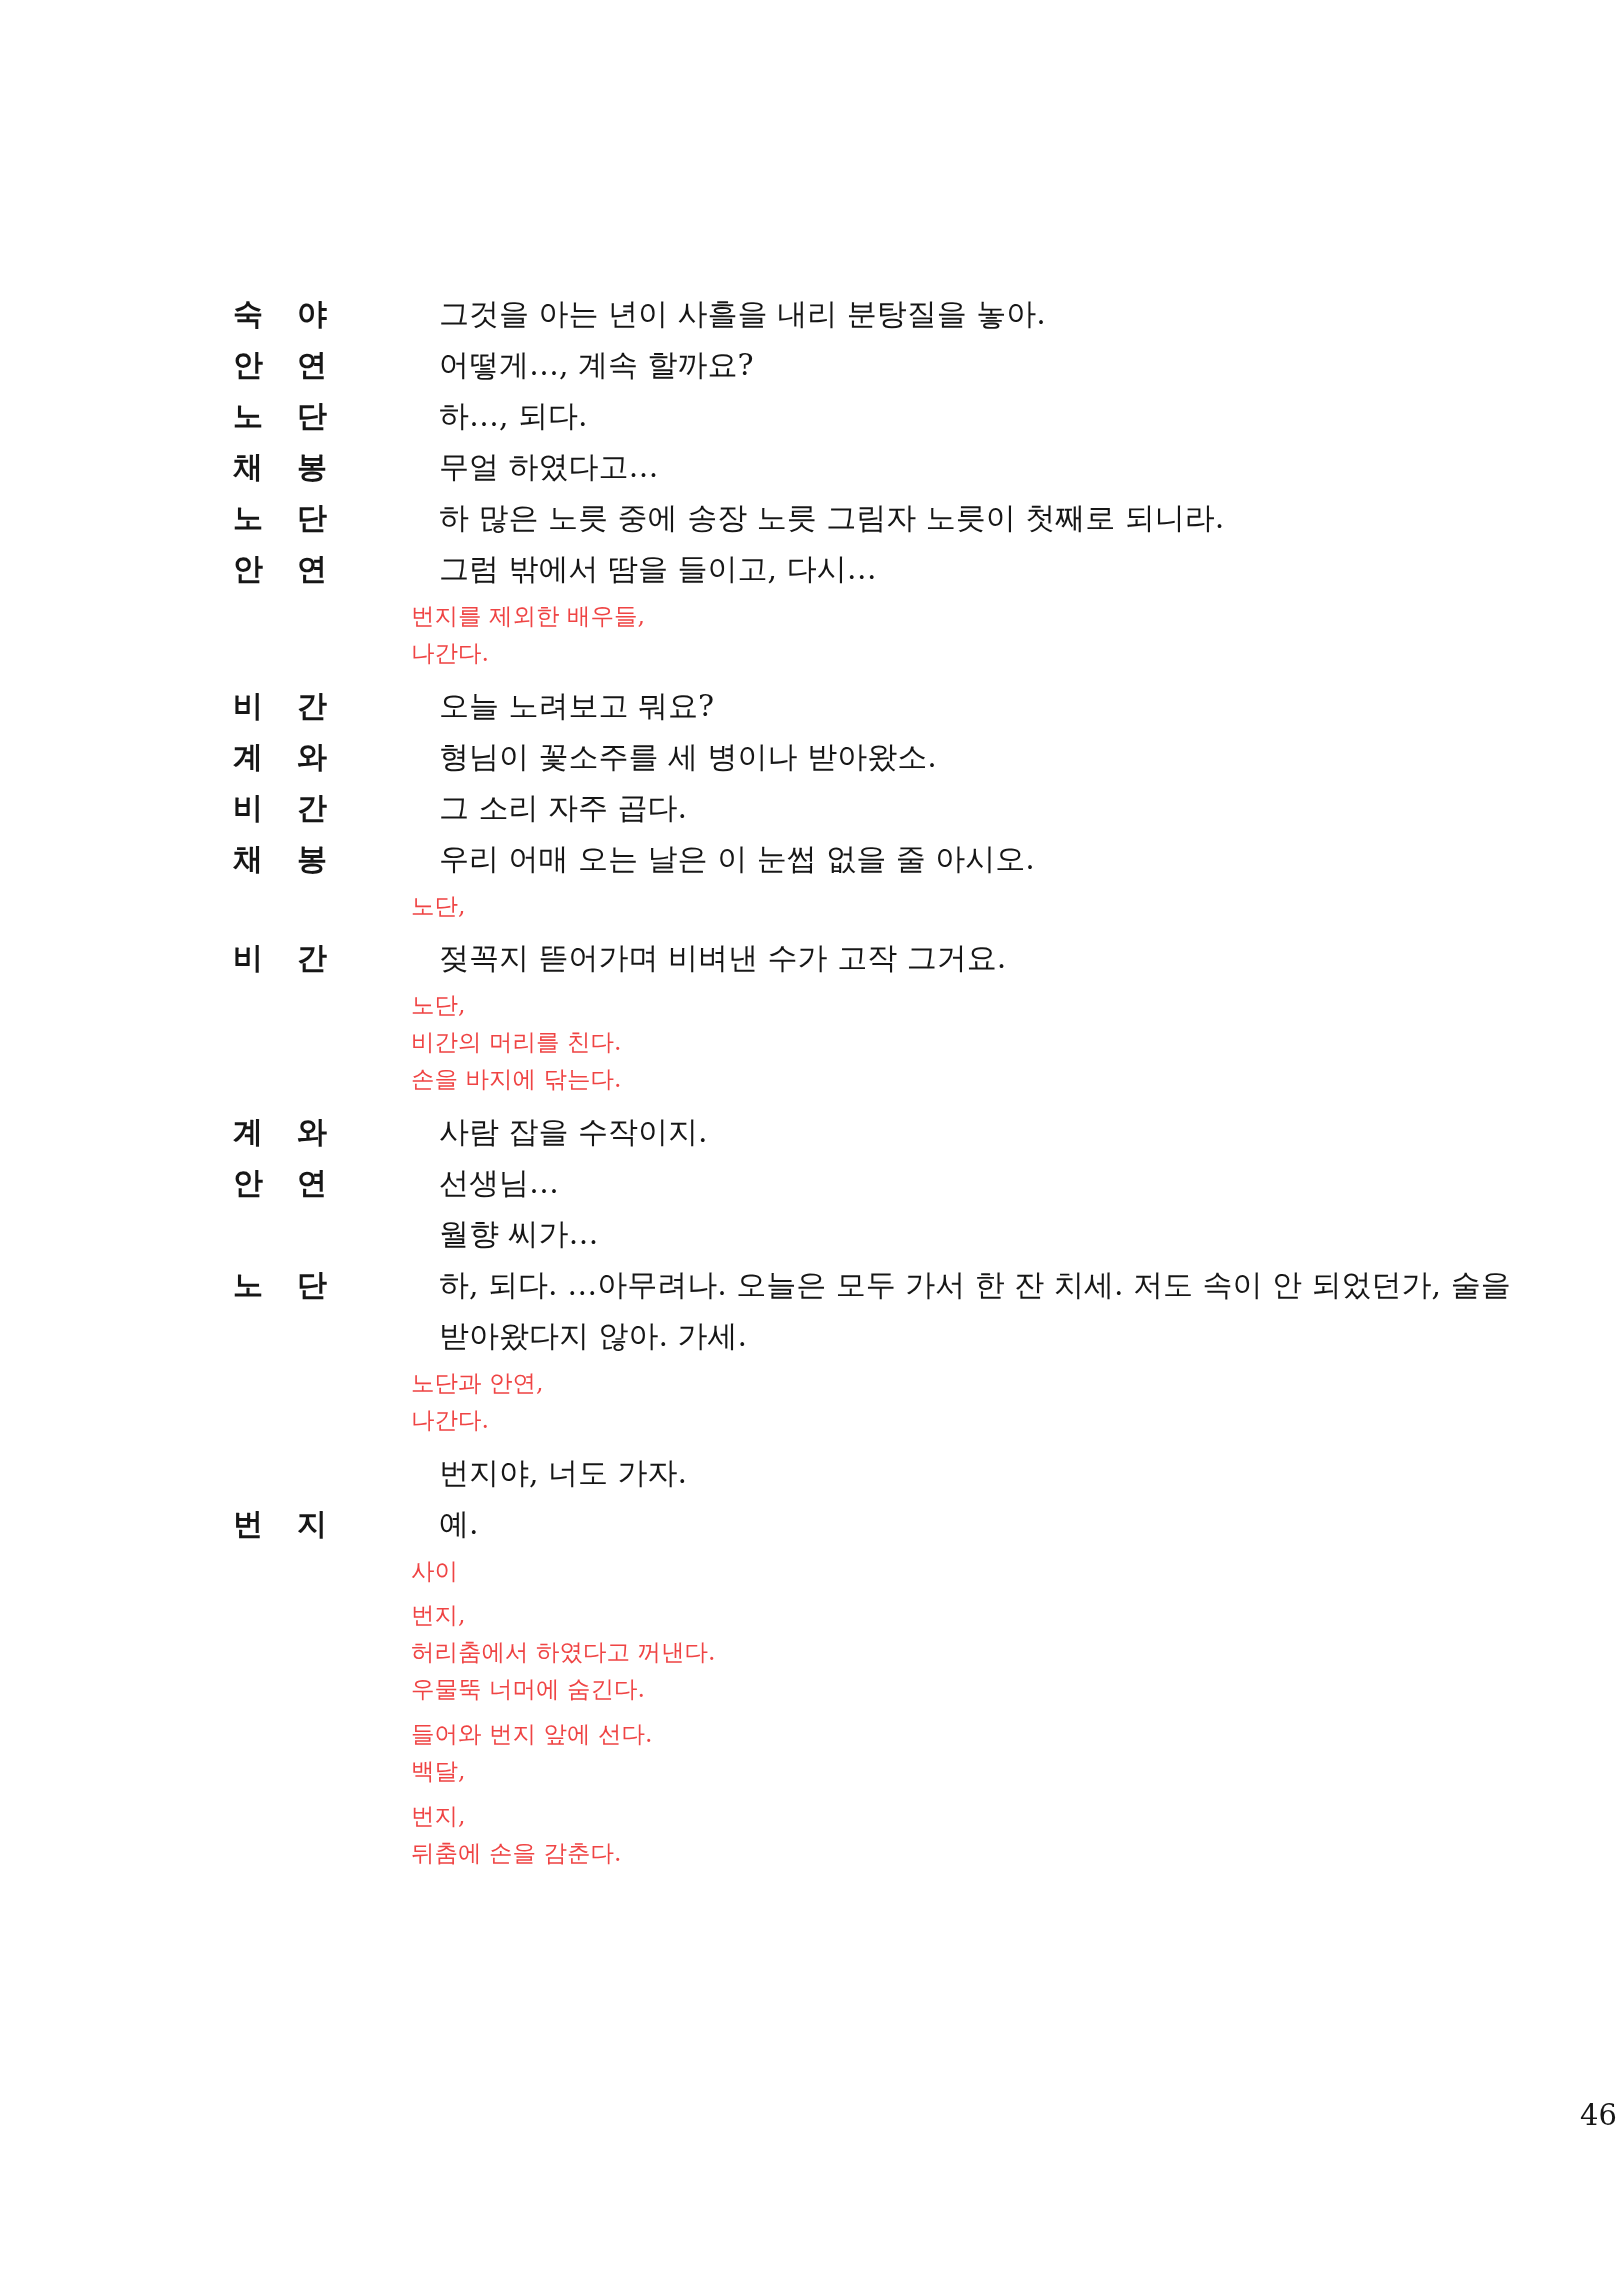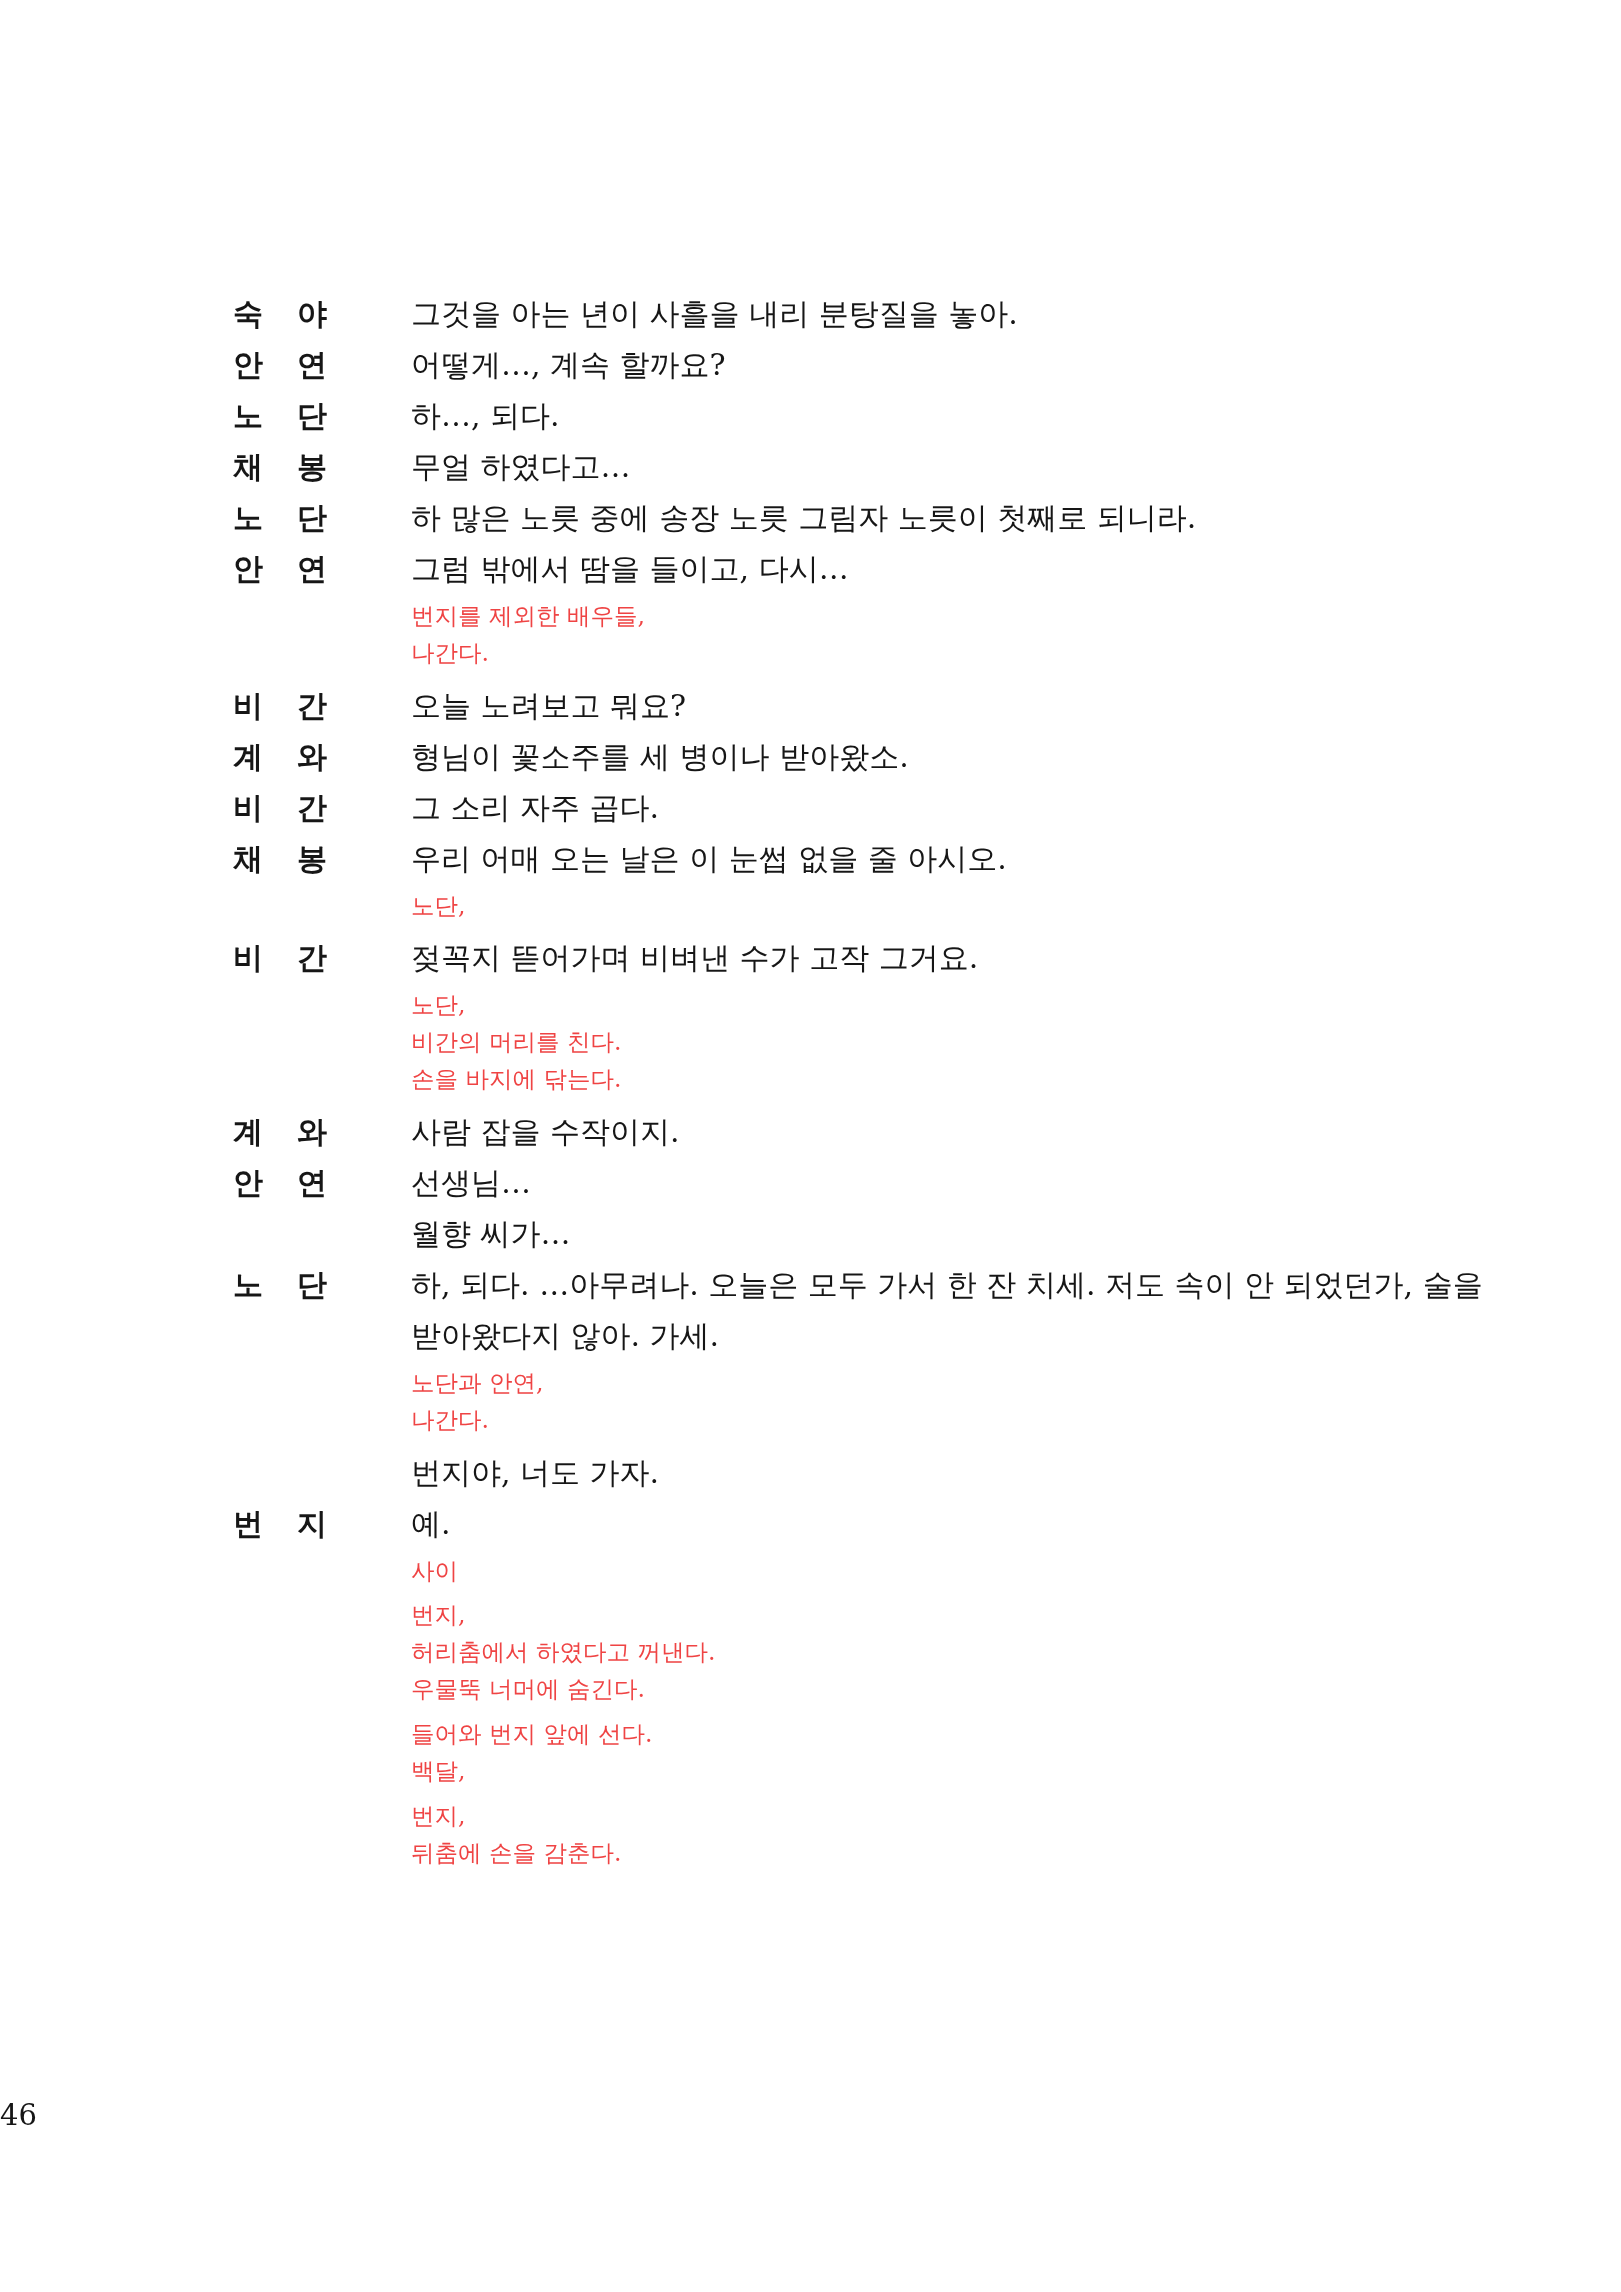--- a/index.html
+++ b/index.html
@@ -30,38 +30,38 @@
   .speaker {
     flex: 0 0 94px;
     display: flex;
     justify-content: space-between;
     font-size: 30px;
     line-height: 51px;
     font-weight: bold;
     white-space: nowrap;
   }
   .dialogue .lines {
-    margin-left: 84px;
+    margin-left: 112px;
     font-size: 30px;
     line-height: 51px;
     white-space: nowrap;
   }
   .row.direction {
     margin: 3.9px 0 7.8px 178px;
     font-size: 23.5px;
     line-height: 37px;
     color: #ef4444;
     white-space: nowrap;
   }
   .page-number {
     position: absolute;
     left: 0;
     right: 4px;
     top: 2098px;
-    text-align: left;
+    text-align: right;
     font-size: 29px;
     color: #161616;
   }
 </style>
 </head>
 <body>
 
 <div class="page">
   <div class="content" id="script-content">
       <div class="row dialogue">

